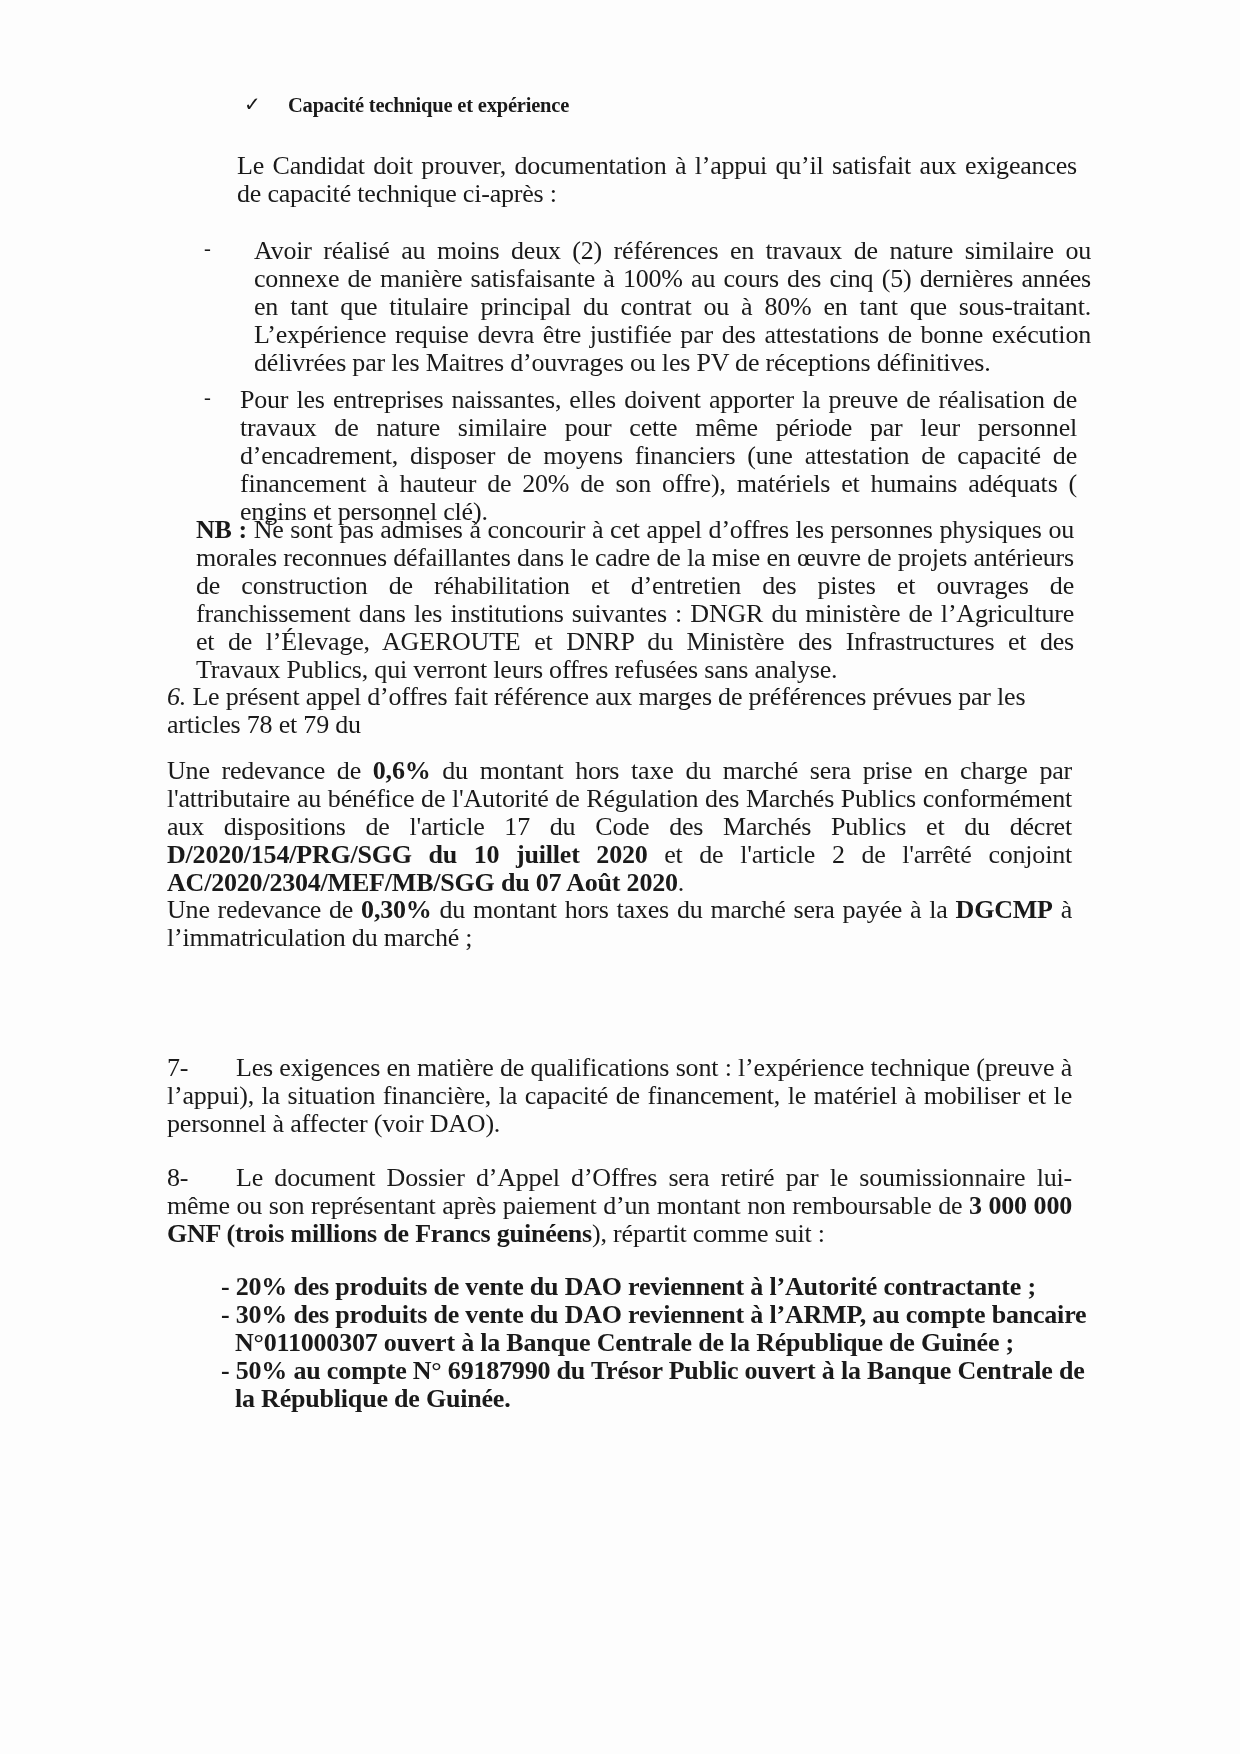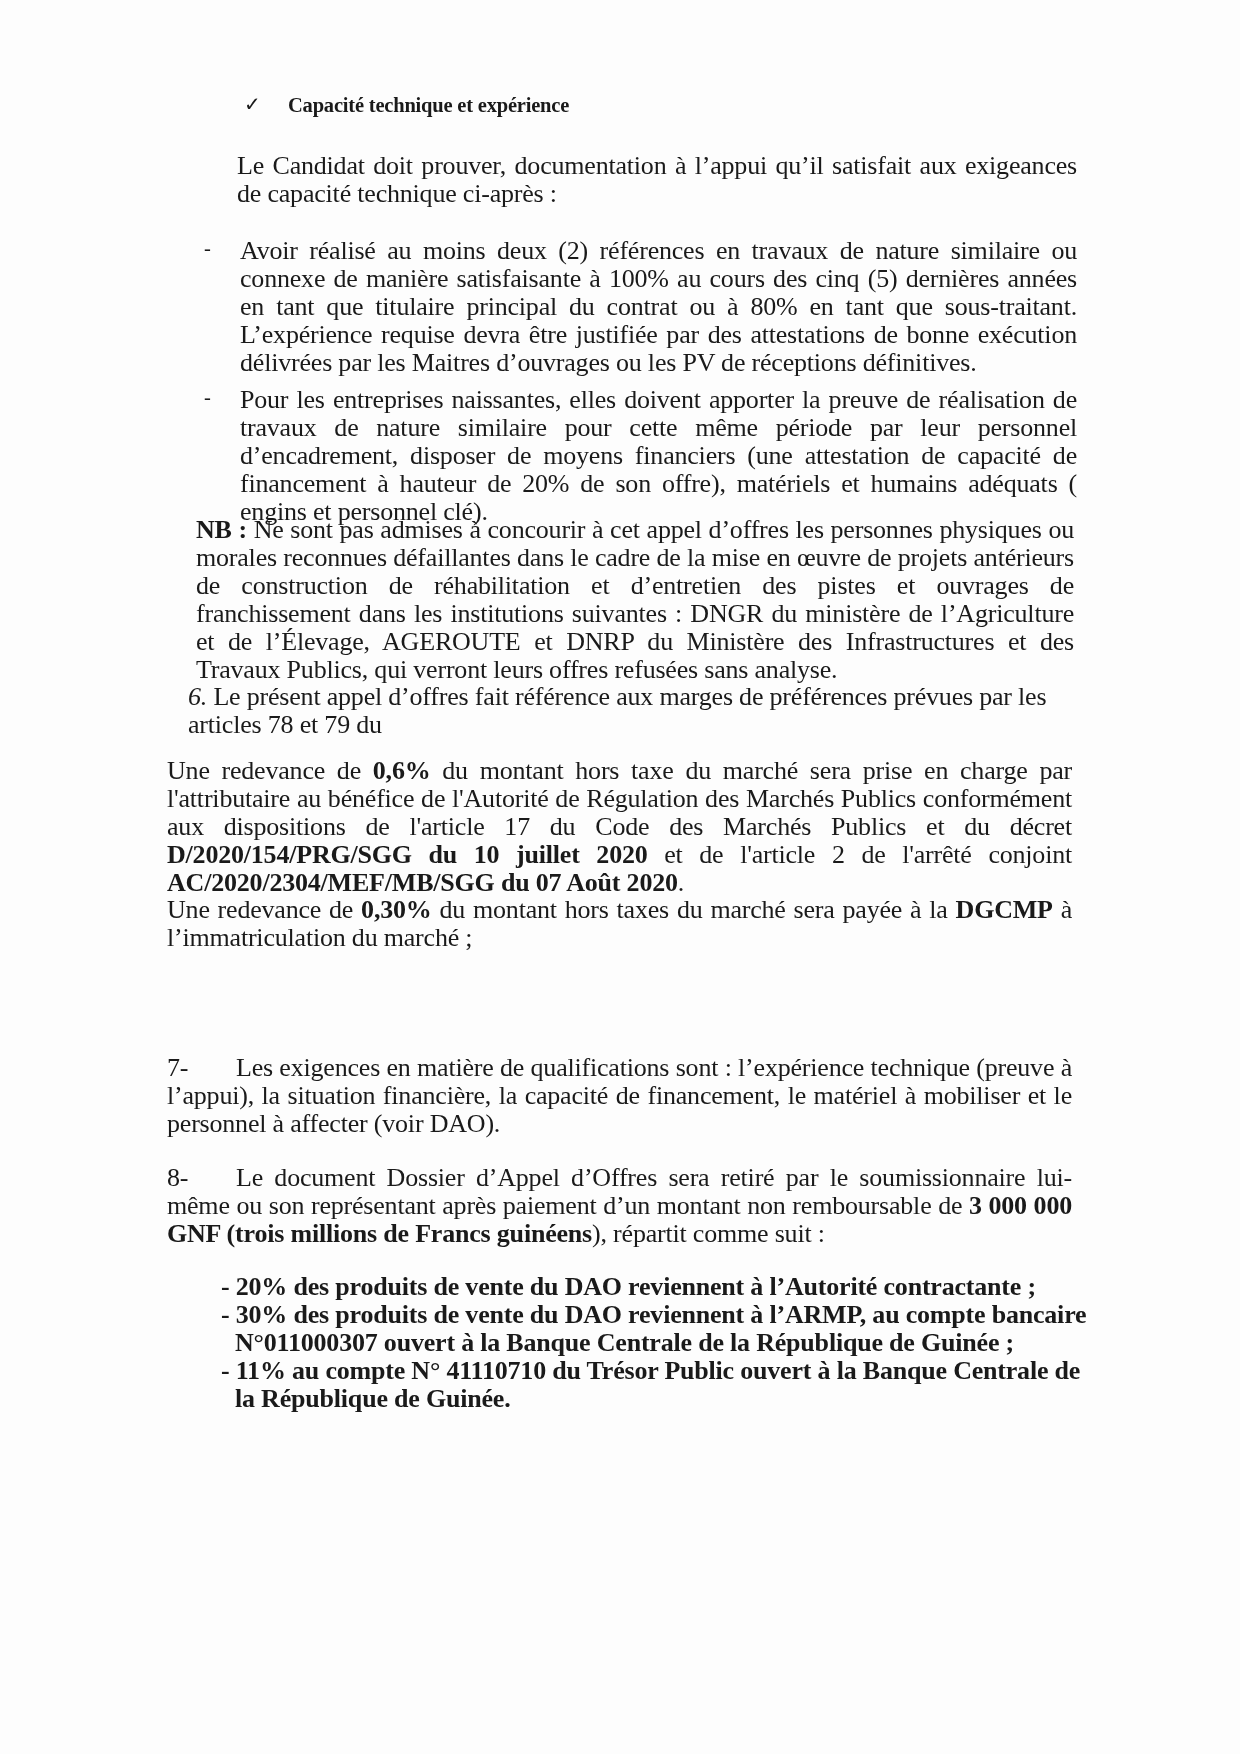--- a/index.html
+++ b/index.html
@@ -14,28 +14,28 @@
   .block { position: absolute; }
   b { font-weight: bold; }
 
   .heading { left: 288px; top: 94px; font-size: 20.5px; font-weight: bold; letter-spacing: -0.2px; }
   .check { position: absolute; left: 244px; top: 92px; font-size: 20px; }
 
   .intro { left: 237px; top: 152px; width: 840px; }
 
   .bullet { left: 240px; width: 837px; }
   .dash { position: absolute; left: 204px; font-size: 20.5px; }
-  .b1 { top: 237px; }
+  .b1 { top: 237px; margin-left: 14px; }
   .b2 { top: 386px; }
   .d1 { top: 237px; }
   .d2 { top: 386px; }
 
   .nb { left: 196px; top: 516px; width: 878px; }
 
-  .p6 { left: 167px; top: 683px; width: 905px; margin-left: 21px; }
+  .p6 { left: 167px; top: 683px; width: 905px; }
   .p6 .line2 { padding-left: 44px; }
 
   .redev1 { left: 167px; top: 757px; width: 905px; }
   .redev2 { left: 167px; top: 896px; width: 905px; }
   .avoirs { left: 167px; top: 972px; width: 905px; }
 
   .p7 { left: 167px; top: 1054px; width: 905px; }
   .p8 { left: 167px; top: 1164px; width: 905px; }
   .num { display: inline-block; width: 69px; }
 
@@ -79,16 +79,16 @@
     <span class="num">7-</span><span>Les exigences en matière de qualifications sont : l’expérience technique (preuve à l’appui), la situation financière, la capacité de financement, le matériel à mobiliser et le personnel à affecter (voir DAO).</span>
   </div>
 
   <div class="block txt just p8">
     <span class="num">8-</span><span>Le document Dossier d’Appel d’Offres sera retiré par le soumissionnaire lui-même ou son représentant après paiement d’un montant non remboursable de </span><b>3 000 000 GNF (trois millions de Francs guinéens</b><span>), répartit comme suit :</span>
   </div>
 
   <div class="block txt list">
     <div class="item">- 20% des produits de vente du DAO reviennent à l’Autorité contractante ;</div>
     <div class="item">- 30% des produits de vente du DAO reviennent à l’ARMP, au compte bancaire N°011000307 ouvert à la Banque Centrale de la République de Guinée ;</div>
-    <div class="item">- 11% au compte N° 41110710 du Trésor Public ouvert à la Banque Centrale de la République de Guinée.</div>
+    <div class="item">- 50% au compte N° 69187990 du Trésor Public ouvert à la Banque Centrale de la République de Guinée.</div>
   </div>
 
 </div>
 
 </body></html>

